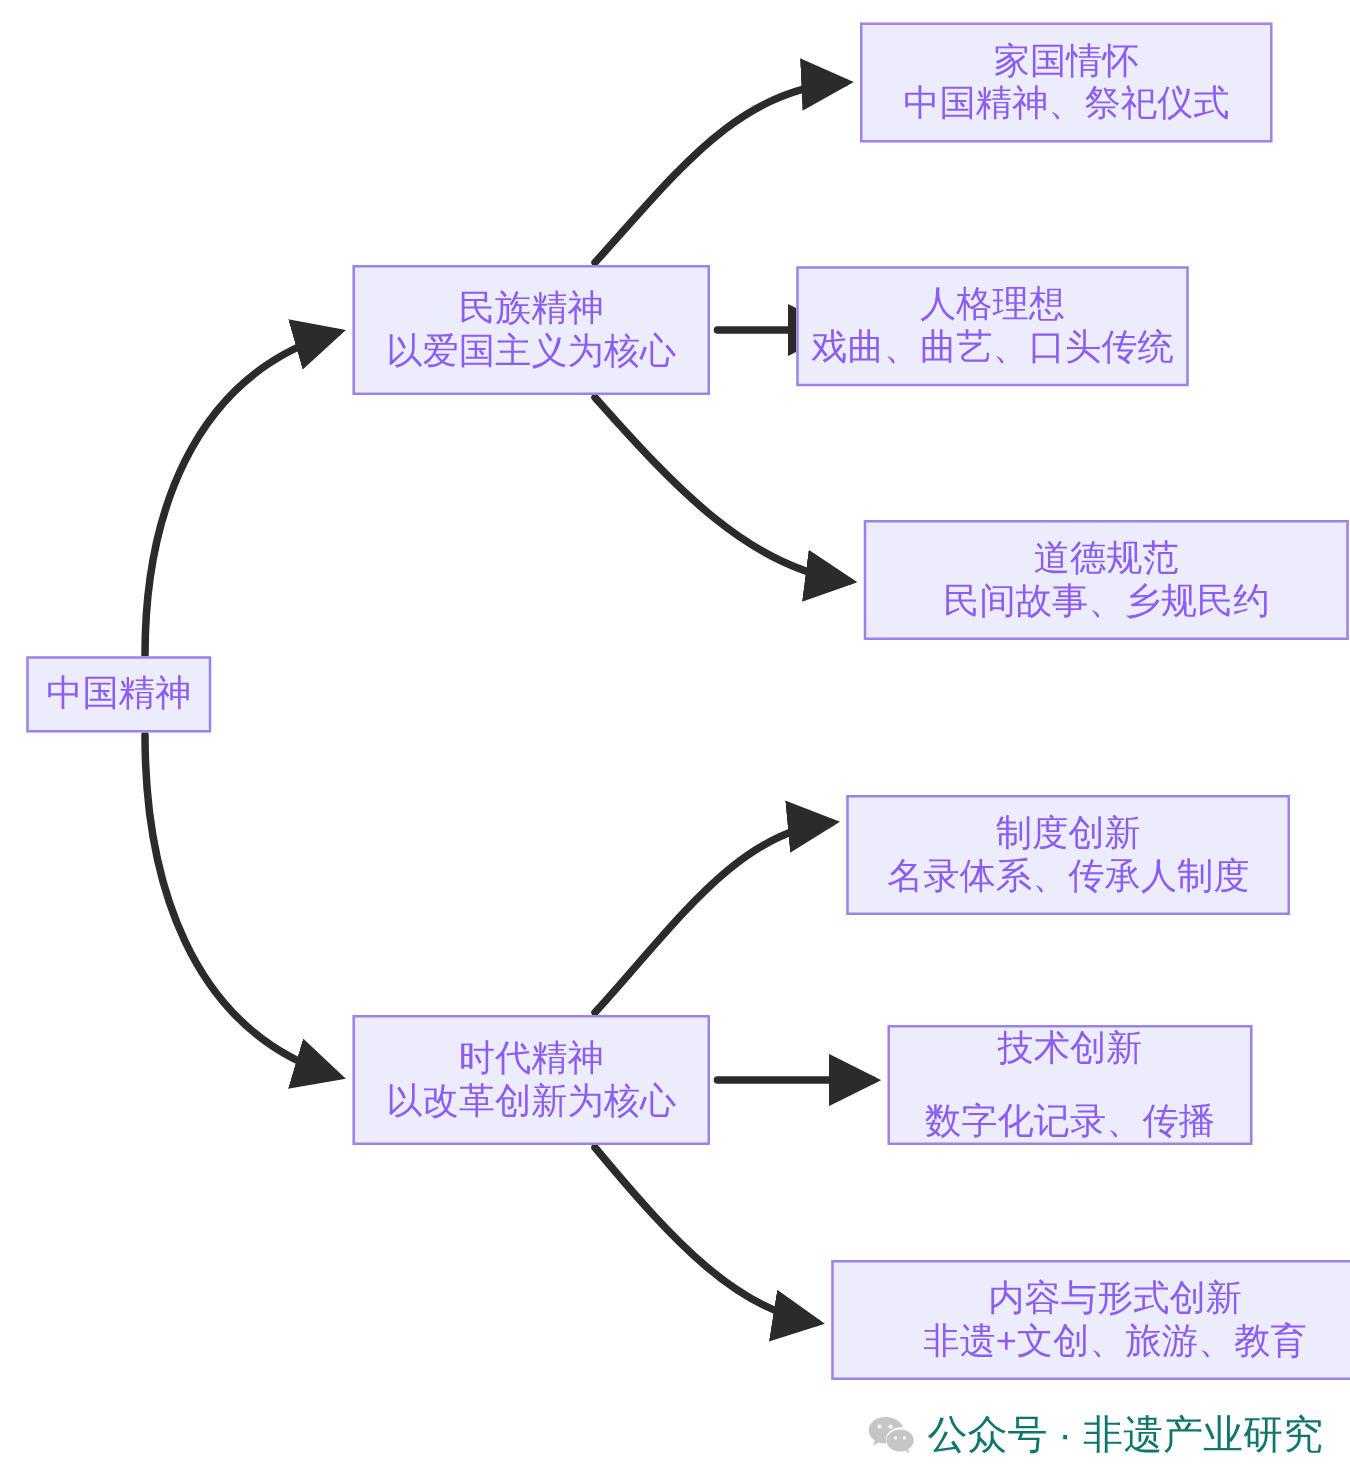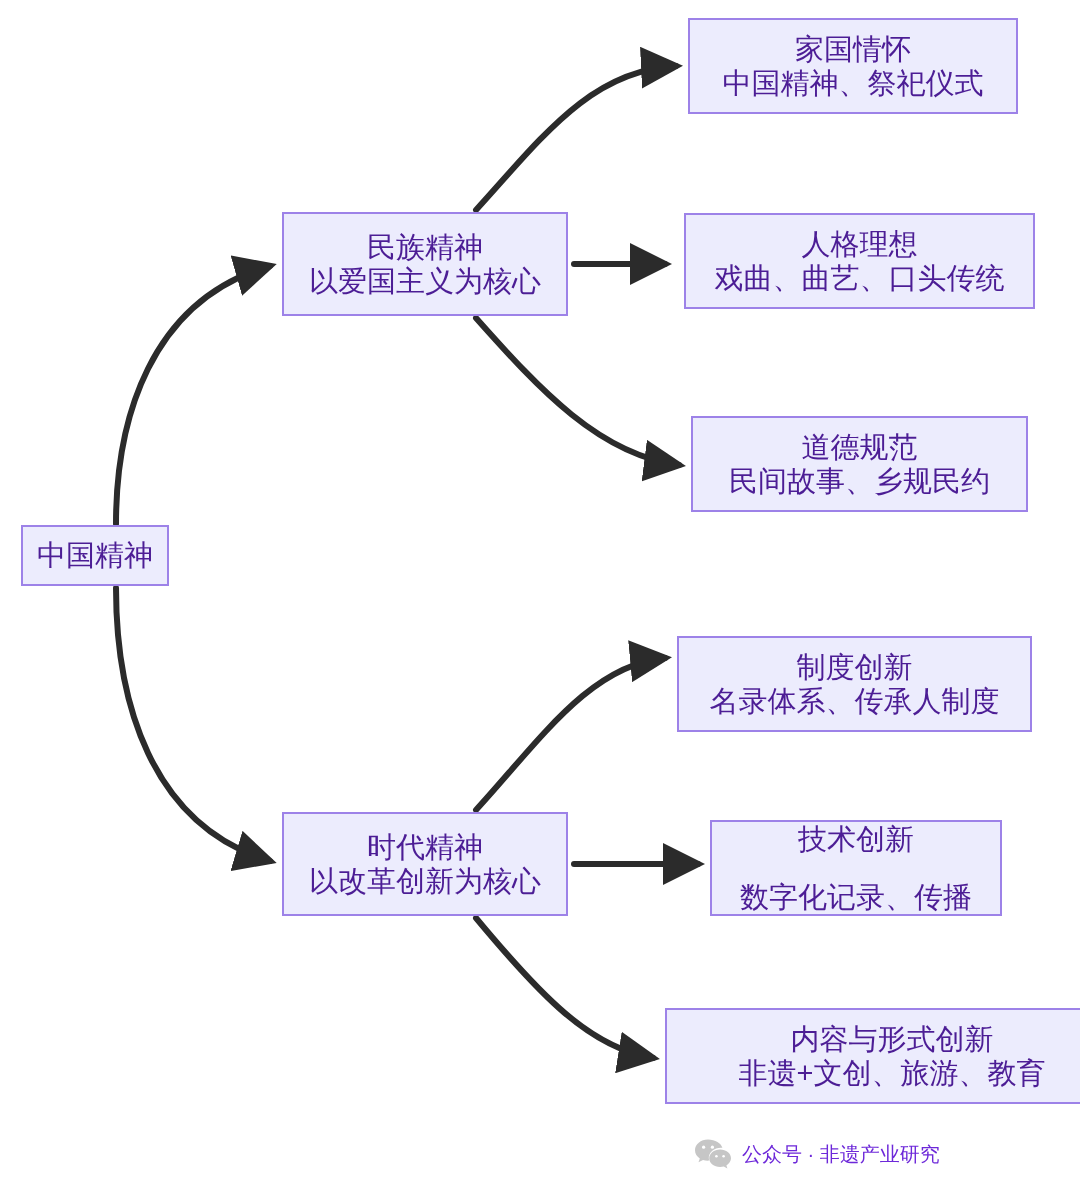--- a/index.html
+++ b/index.html
@@ -27,21 +27,21 @@
   }
   .node {
     position: absolute;
     box-sizing: border-box;
     background: #ECECFD;
     border: 2px solid #9D82E8;
     display: flex;
     flex-direction: column;
     align-items: center;
     justify-content: center;
-    color: #4c1d95;
+    color: #8b5cf6;
     line-height: 1.18;
     white-space: nowrap;
     z-index: 2;
   }
   .node .line1,
   .node .line2 {
     display: block;
     text-align: center;
   }
   
@@ -59,38 +59,37 @@
     font-size: 29px;
   }
   #node-minzu { left: 282px; top: 212px; }
   #node-shidai { left: 282px; top: 812px; }
   
   .leaf {
     font-size: 29px;
     height: 96px;
   }
   #node-jiaguo   { left: 688px; top: 18px;   width: 330px; }
-  #node-renge    { left: 684px; top: 213px;  width: 351px; }
-  #node-daode    { left: 691px; top: 416px;  width: 337px; }
+  #node-renge    { left: 637px; top: 213px;  width: 314px; }
+  #node-daode    { left: 691px; top: 416px;  width: 388px; }
   #node-zhidu    { left: 677px; top: 636px;  width: 355px; }
   #node-jishu    { left: 710px; top: 820px;  width: 292px; justify-content: space-between; }
   #node-neirong  { left: 665px; top: 1008px; width: 454px; }
 
   #watermark {
     position: absolute;
     left: 694px;
     top: 1126px;
     display: flex;
     align-items: center;
     gap: 10px;
-    color: #6d28d9;
-    font-size: 20px;
+    color: #0f766e;
+    font-size: 32px;
     white-space: nowrap;
     z-index: 2;
-    margin-top: 12px;
   }
   #watermark .wechat-icon {
     display: inline-block;
     width: 38px;
     height: 32px;
     flex: 0 0 auto;
   }
 </style>
 </head>
 <body>

